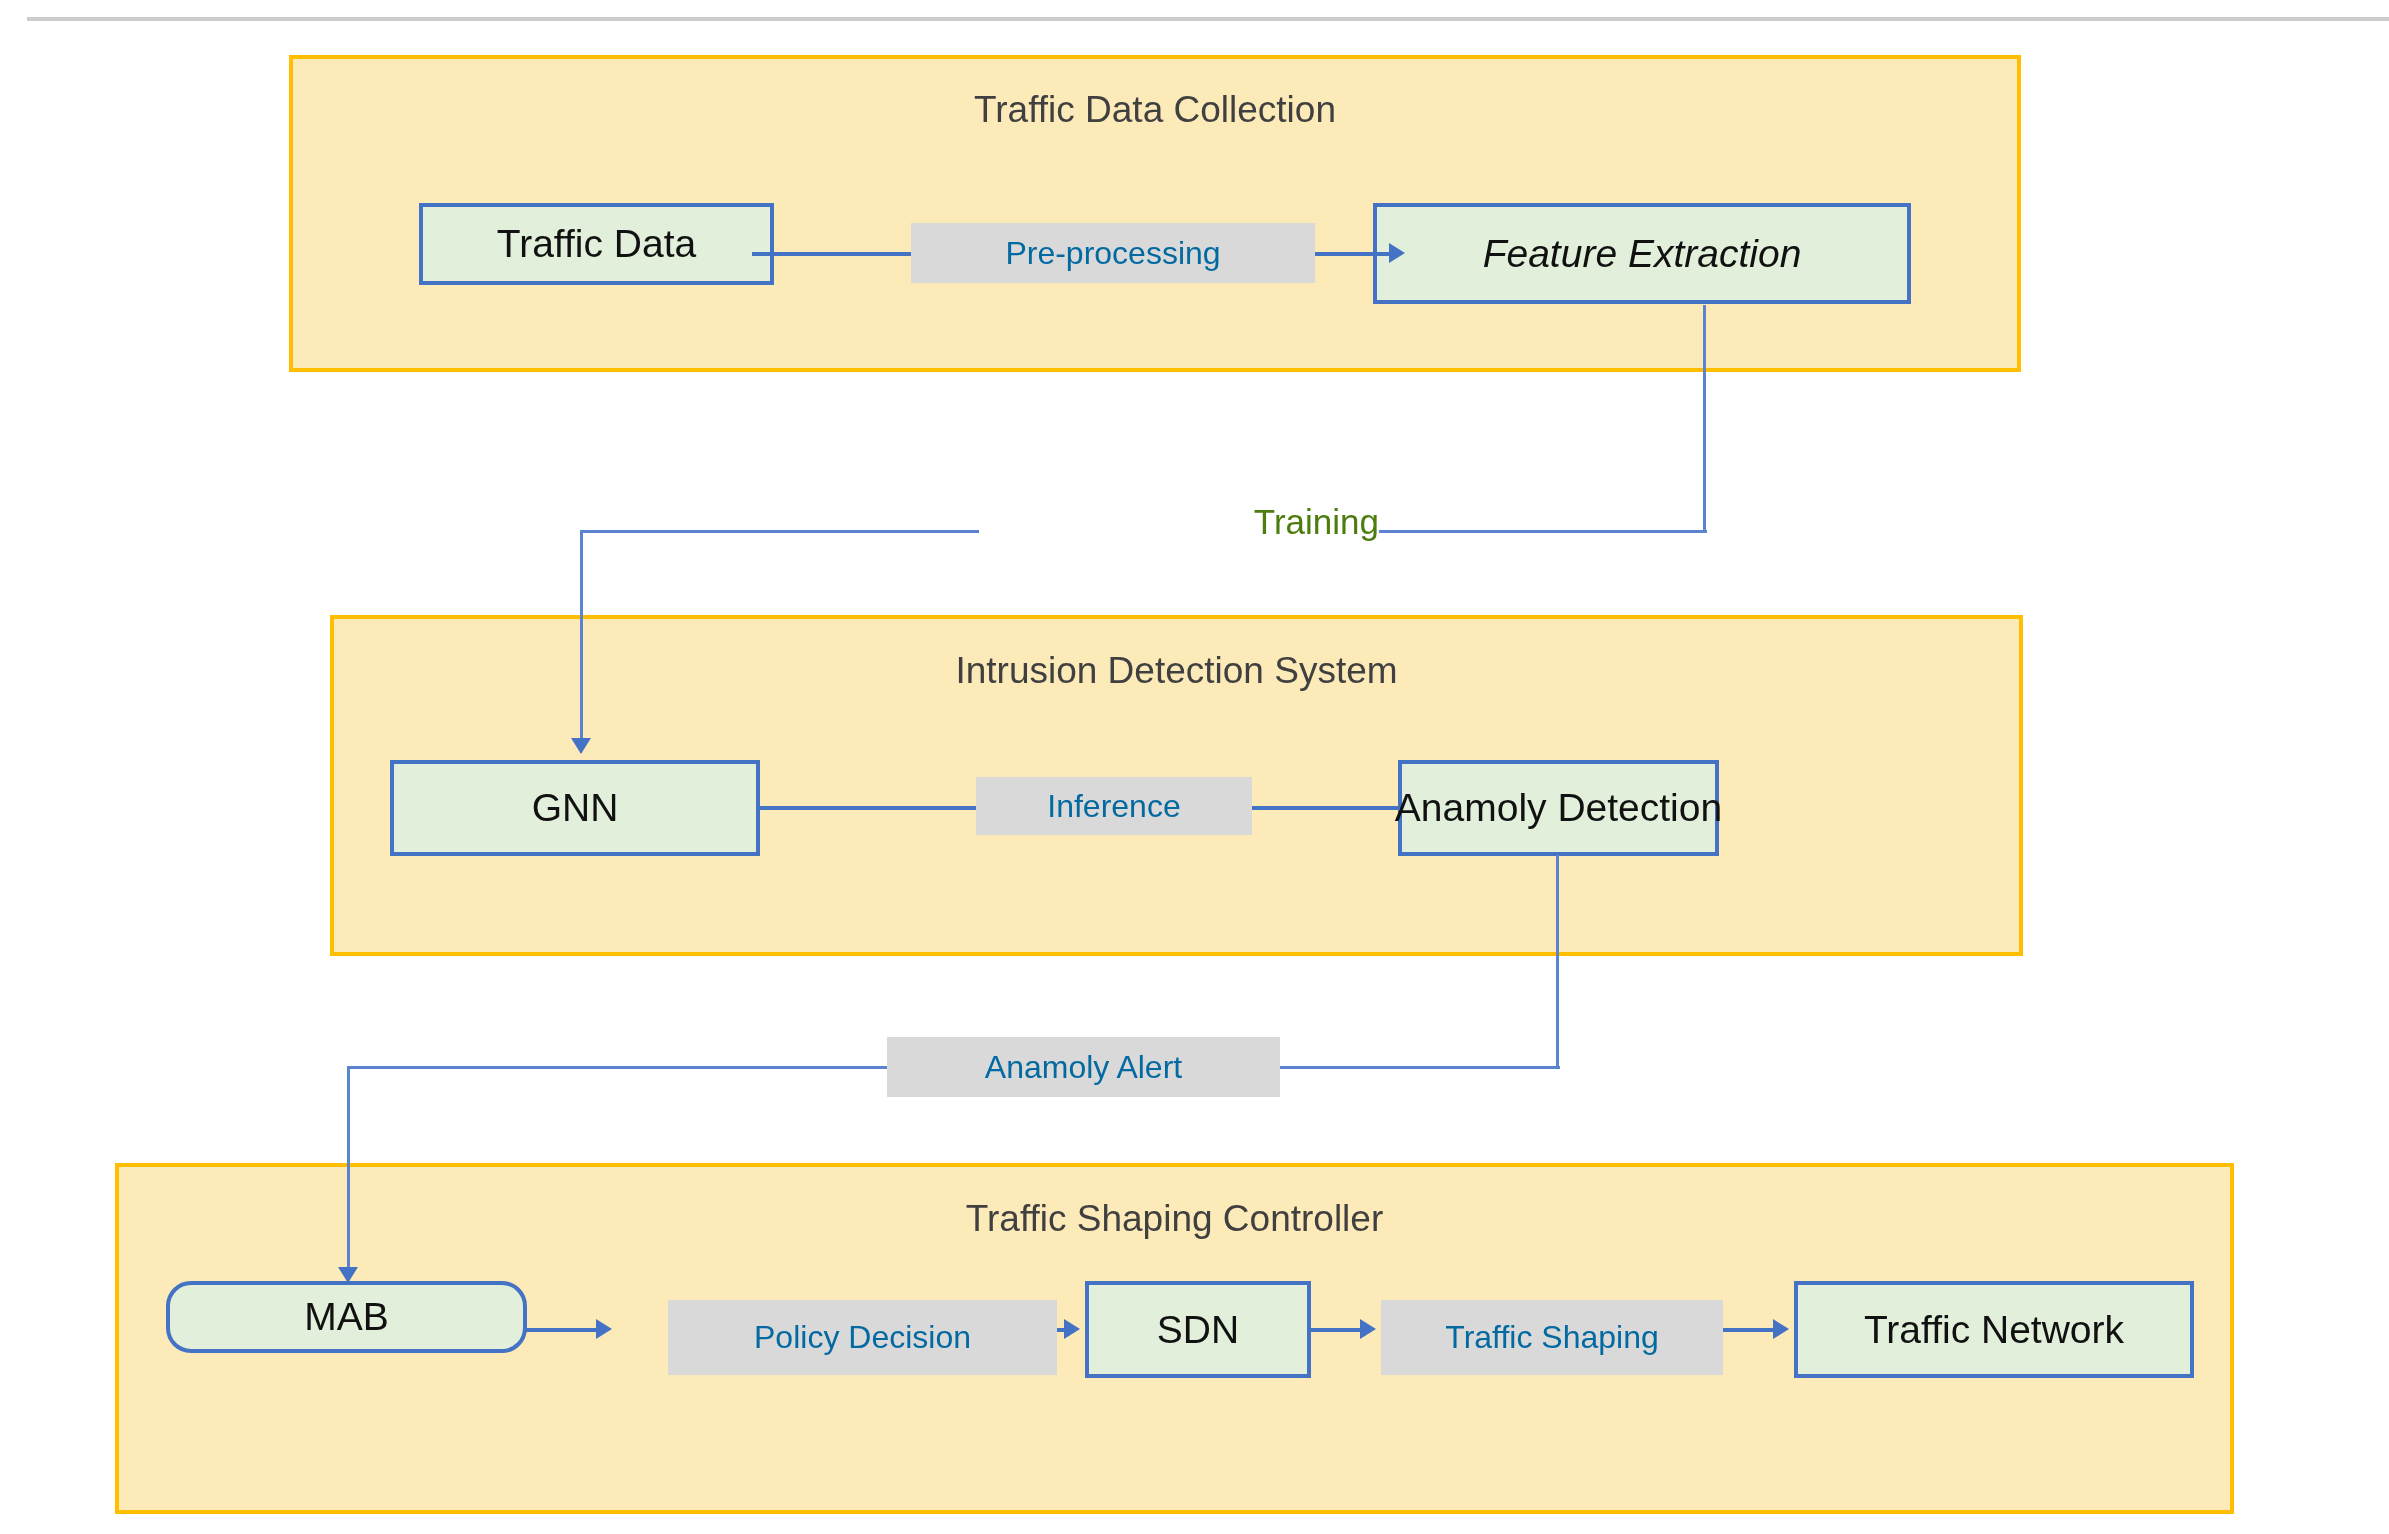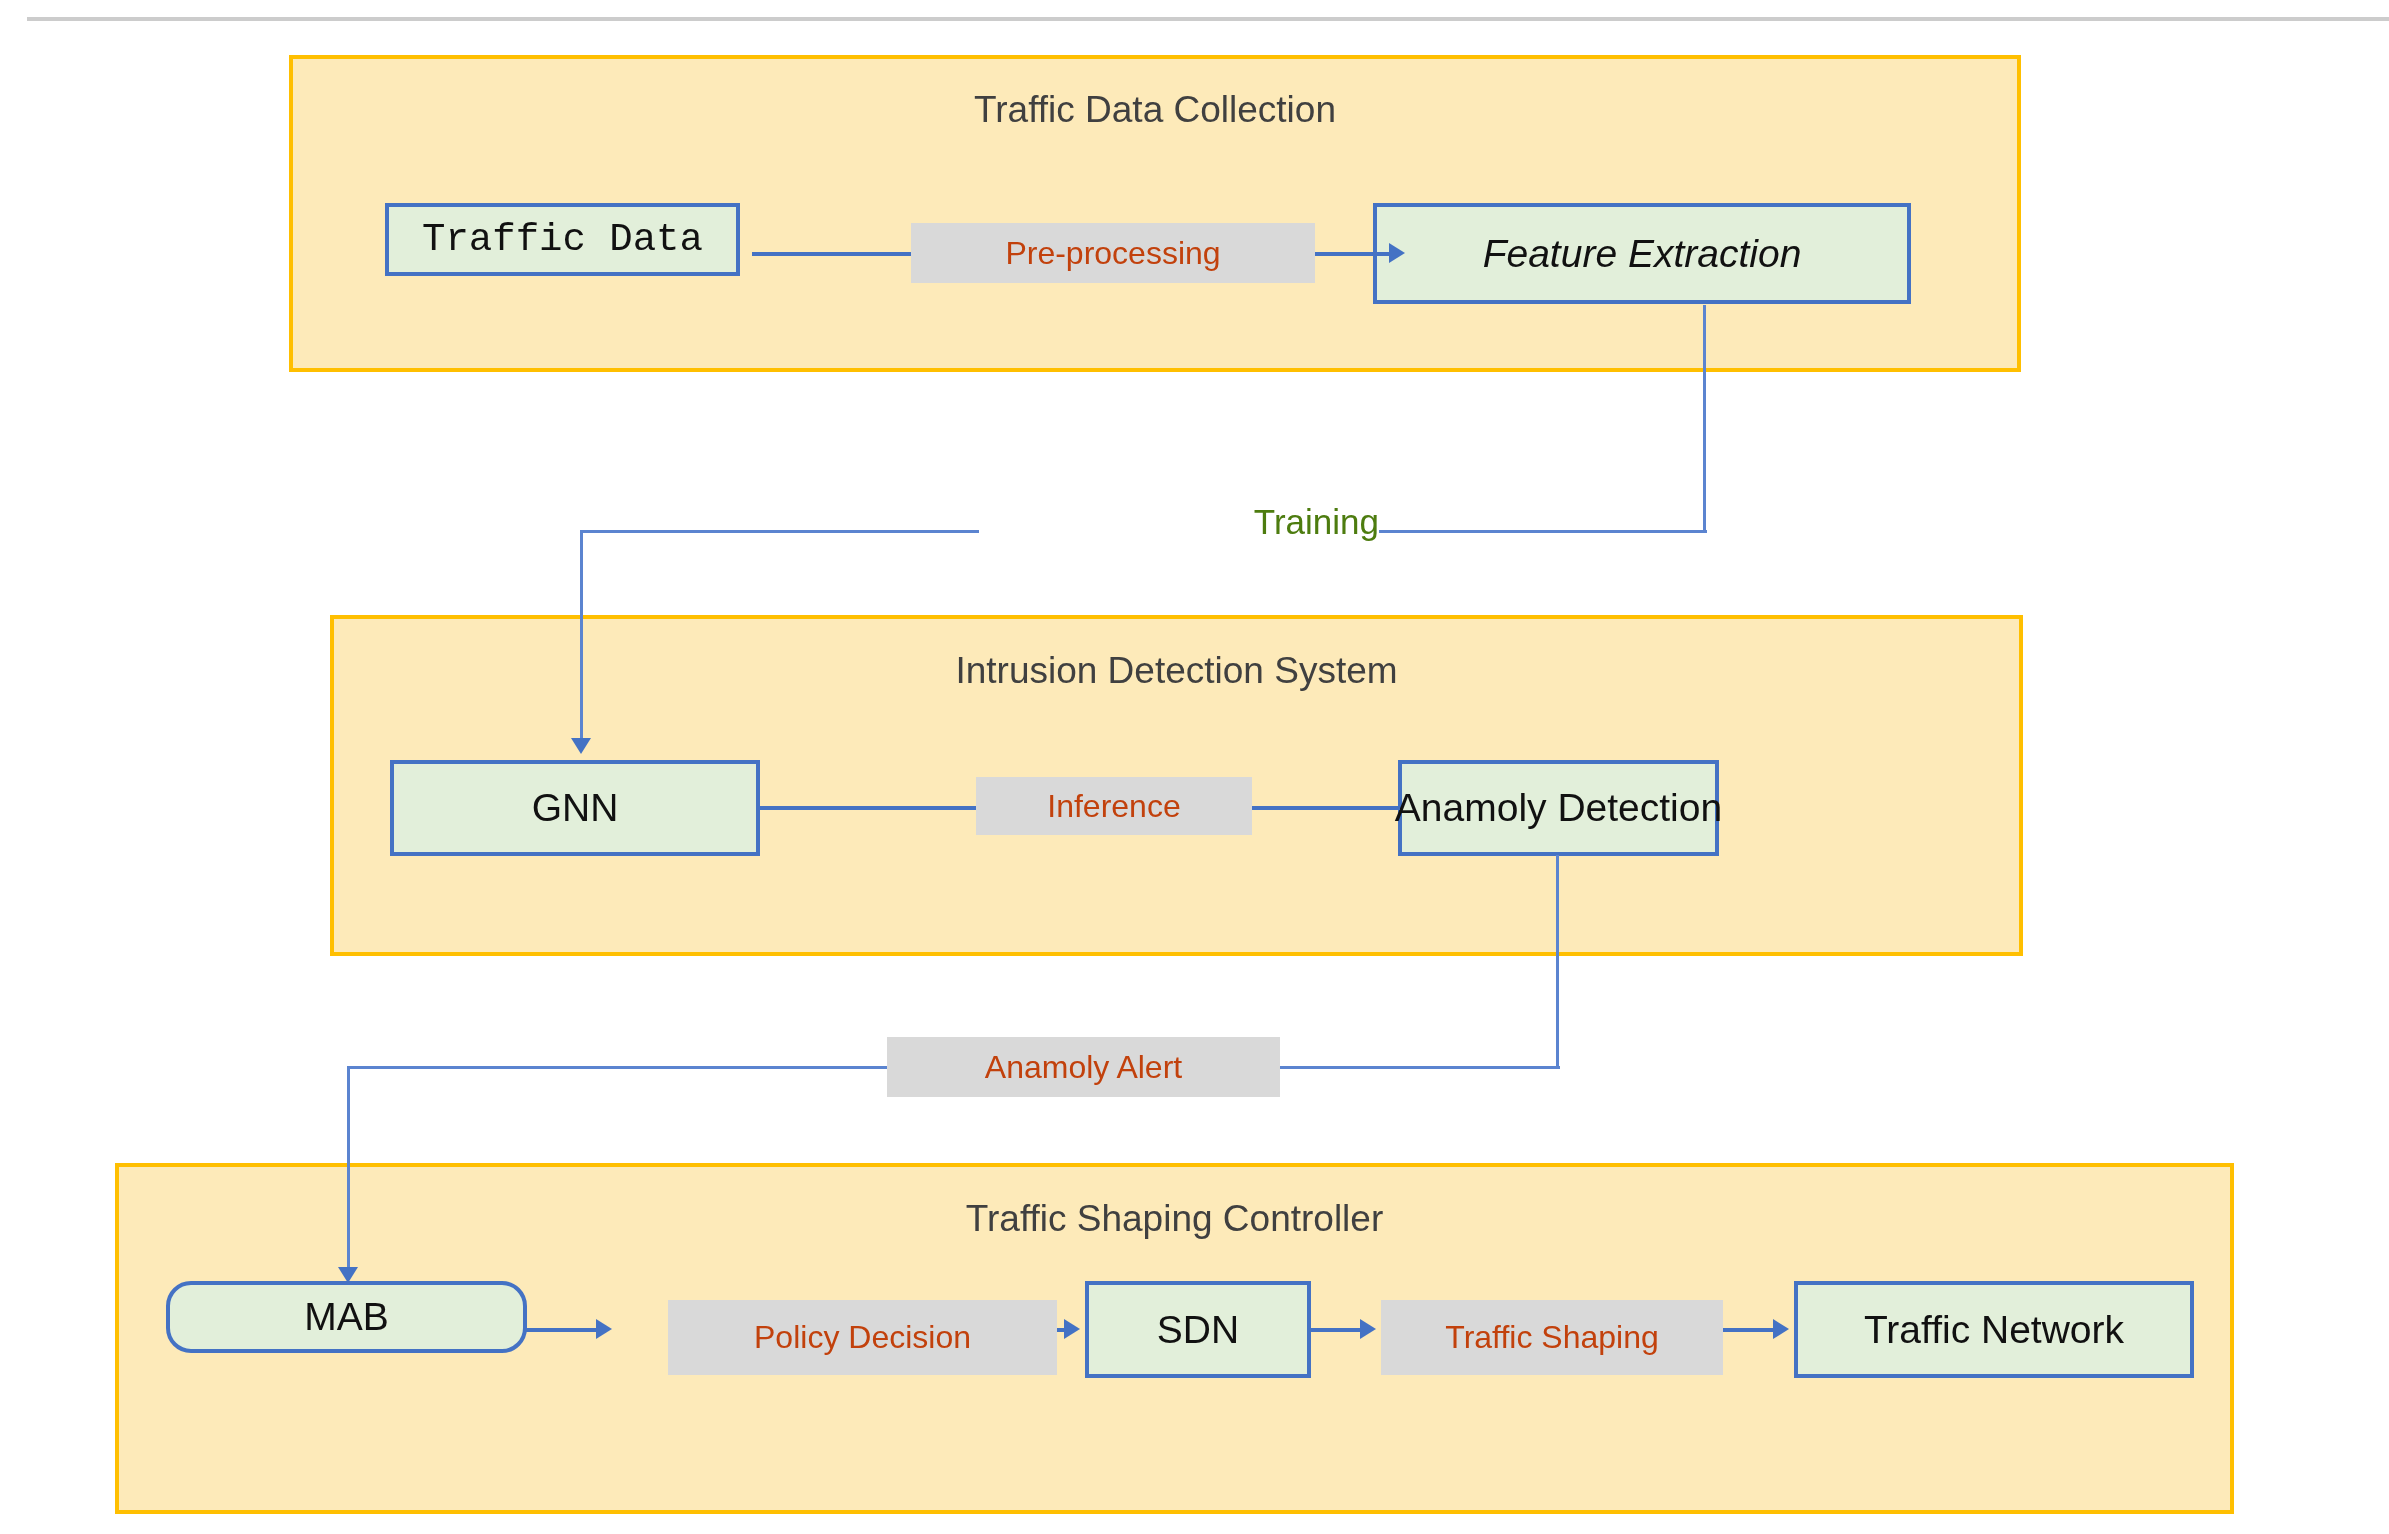--- a/index.html
+++ b/index.html
@@ -11,42 +11,42 @@
   .group{position:absolute;background:#fdeab9;border:4.2px solid #ffbf00;box-sizing:border-box;}
   .group-title{position:absolute;left:0;width:100%;text-align:center;
                font-size:37px;color:#404040;line-height:1;white-space:nowrap;}
 
   .node{position:absolute;box-sizing:border-box;background:#e2efda;border:4.2px solid #4472c4;
         display:flex;align-items:center;justify-content:center;
         font-size:39px;color:#111111;white-space:nowrap;}
 
   .edge-label{position:absolute;box-sizing:border-box;background:#d9d9d9;
         display:flex;align-items:center;justify-content:center;
-        font-size:32px;color:#c2410c;white-space:nowrap;z-index:6;}
+        font-size:32px;color:#0369a1;white-space:nowrap;z-index:6;}
 
   .hline{position:absolute;height:4.2px;background:#4472c4;z-index:3;}
   .vline{position:absolute;width:4.2px;background:#4472c4;z-index:3;}
   .hline.thin{height:3.3px;background:#5b84d0;}
   .vline.thin{width:3.3px;background:#5b84d0;}
 
   .arrow-r{position:absolute;width:0;height:0;border-top:10.8px solid transparent;
            border-bottom:10.8px solid transparent;border-left:16.6px solid #4472c4;z-index:4;}
   .arrow-d{position:absolute;width:0;height:0;border-left:10.8px solid transparent;
            border-right:10.8px solid transparent;border-top:16.6px solid #4472c4;z-index:4;}
 </style>
 </head>
 <body>
 
 <div id="top-rule"></div>
 
 <div class="group" style="left:289px;top:55px;width:1732px;height:317px;">
   <div class="group-title" style="top:32px;">Traffic Data Collection</div>
 </div>
 
-<div class="node" style="left:385px;top:203px;width:355px;height:73px;font-family:Liberation Mono, monospace;">Traffic Data</div>
+<div class="node" style="left:419px;top:203px;width:355px;height:82px;">Traffic Data</div>
 
 <div class="hline" style="left:752px;top:252px;width:166px;"></div>
 <div class="edge-label" style="left:911px;top:223px;width:404px;height:60px;">Pre-processing</div>
 <div class="hline" style="left:1312px;top:252px;width:80px;"></div>
 <div class="arrow-r" style="left:1389px;top:243px;"></div>
 
 <div class="node" style="left:1373px;top:203px;width:538px;height:101px;font-style:italic;">Feature Extraction</div>
 
 <div class="vline thin" style="left:1703px;top:305px;height:228px;"></div>
 <div class="hline thin" style="left:1379px;top:530px;width:328px;"></div>

